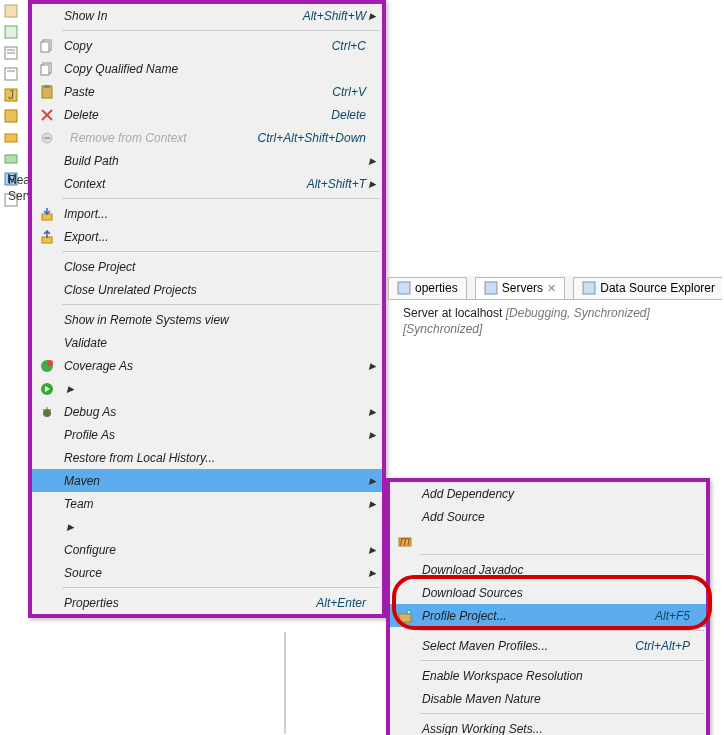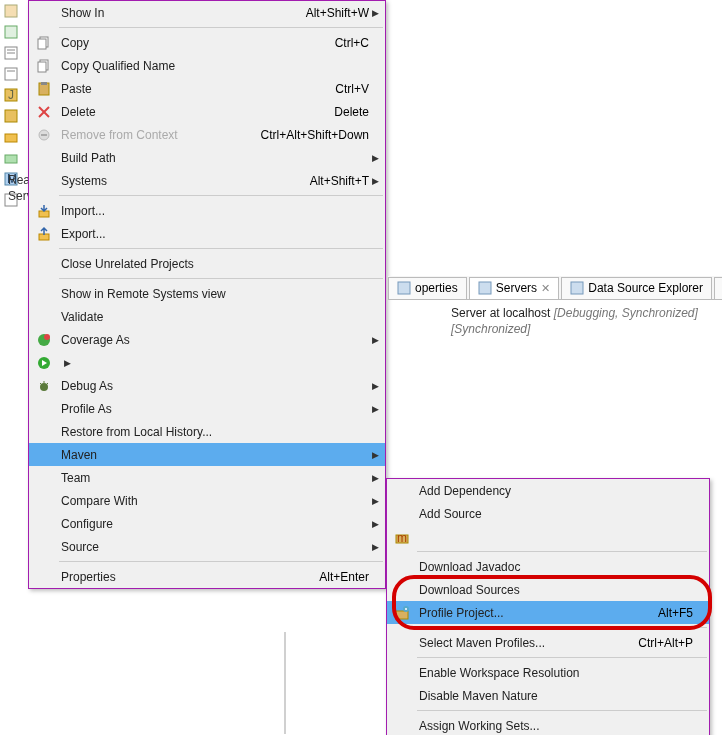--- a/index.html
+++ b/index.html
@@ -4,42 +4,42 @@
 <style>
 * { box-sizing: border-box; margin: 0; padding: 0; font-family: "Segoe UI", Tahoma, sans-serif; font-size: 12px; }
 body { background: #fff; width: 724px; height: 735px; position: relative; overflow: hidden; }
 
 .toolbar-strip { position: absolute; left: 2px; top: 2px; width: 22px; }
 .toolbar-strip .tbtn { width: 18px; height: 18px; margin-bottom: 3px; display: flex; align-items: center; justify-content: center; }
 
 .tree-labels { position: absolute; left: 8px; top: 173px; font-size: 11px; color: #333; }
 .tree-labels div { margin-bottom: 2px; }
 
-.menu { position: absolute; background: #f0f0f0; border: 1px solid #a21caf; box-shadow: 2px 2px 4px rgba(0,0,0,0.25); }
+.menu { position: absolute; background: #f0f0f0; border: 4px solid #a21caf; box-shadow: 2px 2px 4px rgba(0,0,0,0.25); font-style: italic; }
 .menu1 { left: 28px; top: 0; width: 358px; }
 .menu2 { left: 386px; top: 478px; width: 324px; }
 
 .mi { display: flex; align-items: center; height: 23px; padding: 0 6px 0 4px; cursor: default; position: relative; }
 .mi.highlighted { background: #5CACEE; }
 .mi-icon { width: 22px; height: 18px; display: flex; align-items: center; justify-content: center; flex-shrink: 0; }
 .mi-icon-space { width: 6px; flex-shrink: 0; }
 .mi-label { flex: 1; color: #222; }
-.mi.disabled .mi-label { color: #aaa; }
-.mi-shortcut { color: #000000; margin-left: 10px; }
+.mi.disabled .mi-label { color: #aaa; margin-left: 6px; }
+.mi-shortcut { color: #0c4a6e; margin-left: 10px; }
 .mi-arrow { width: 10px; text-align: right; color: #333; font-size: 9px; }
 .sep { height: 1px; background: #ccc; margin: 3px 2px 3px 30px; }
 
 .tabs-area { position: absolute; left: 388px; top: 276px; right: 2px; }
 .tabs-bar { display: flex; align-items: center; border-bottom: 1px solid #bbb; background: #f5f5f5; height: 24px; overflow: hidden; }
-.tab { display: flex; align-items: center; padding: 0 8px; height: 22px; border: 1px solid #bbb; border-bottom: none; background: #f9f9f9; margin-right: 2px; white-space: nowrap; text-align: center; }
+.tab { display: flex; align-items: center; padding: 0 8px; height: 22px; border: 1px solid #bbb; border-bottom: none; background: #f9f9f9; margin-right: 8px; white-space: nowrap; text-align: center; }
 .tab.active { background: #fff; }
 .tab .tico { margin-right: 4px; }
 .tab-close { margin-left: 4px; color: #888; font-size: 11px; }
 
-.srv-content { padding: 6px 0 0 15px; margin-left: 48px; }
+.srv-content { padding: 6px 0 0 15px; }
 .srv-line { color: #222; margin-bottom: 2px; white-space: nowrap; }
 .srv-status { color: #777; font-style: italic; }
 .srv-status.sync { color: #737373; }
 
 .content-divider { position: absolute; left: 284px; top: 632px; width: 2px; height: 102px; background: #d0d0d0; }
 
 .annot { position: absolute; border: 4px solid #d40000; border-radius: 22px; pointer-events: none; }
 .annot1 { left: 392px; top: 575px; width: 320px; height: 55px; }
 
 svg { display: block; }
@@ -180,21 +180,21 @@
     </div>
     <div class="mi">
       <span class="mi-icon"></span>
       <span class="mi-icon-space"></span>
       <span class="mi-label">Build Path</span>
       <span class="mi-arrow">▶</span>
     </div>
     <div class="mi">
       <span class="mi-icon"></span>
       <span class="mi-icon-space"></span>
-      <span class="mi-label">Systems</span>
+      <span class="mi-label">Context</span>
       <span class="mi-shortcut">Alt+Shift+T</span>
       <span class="mi-arrow">▶</span>
     </div>
     <div class="sep"></div>
     <div class="mi">
       <span class="mi-icon">
         <svg width="16" height="16">
           <rect x="3" y="8" width="10" height="6" fill="#f0c050" stroke="#b80"></rect>
           <path d="M8 2 L8 8 M5 5 L8 8 L11 5" fill="none" stroke="#36a" stroke-width="1.5"></path>
         </svg>
@@ -208,20 +208,26 @@
         <svg width="16" height="16">
           <rect x="3" y="8" width="10" height="6" fill="#f0c050" stroke="#b80"></rect>
           <path d="M8 9 L8 2 M5 5 L8 2 L11 5" fill="none" stroke="#36a" stroke-width="1.5"></path>
         </svg>
       </span>
       <span class="mi-icon-space"></span>
       <span class="mi-label">Export...</span>
       <span class="mi-arrow"></span>
     </div>
     <div class="sep"></div>
+    <div class="mi">
+      <span class="mi-icon"></span>
+      <span class="mi-icon-space"></span>
+      <span class="mi-label">Close Project</span>
+      <span class="mi-arrow"></span>
+    </div>
     <div class="mi">
       <span class="mi-icon"></span>
       <span class="mi-icon-space"></span>
       <span class="mi-label">Close Unrelated Projects</span>
       <span class="mi-arrow"></span>
     </div>
     <div class="sep"></div>
     <div class="mi">
       <span class="mi-icon"></span>
       <span class="mi-icon-space"></span>
@@ -288,21 +294,20 @@
     </div>
     <div class="mi">
       <span class="mi-icon"></span>
       <span class="mi-icon-space"></span>
       <span class="mi-label">Team</span>
       <span class="mi-arrow">▶</span>
     </div>
     <div class="mi">
       <span class="mi-icon"></span>
       <span class="mi-icon-space"></span>
-      <span class="mi-label">Compare With</span>
       <span class="mi-arrow">▶</span>
     </div>
     <div class="mi">
       <span class="mi-icon"></span>
       <span class="mi-icon-space"></span>
       <span class="mi-label">Configure</span>
       <span class="mi-arrow">▶</span>
     </div>
     <div class="mi">
       <span class="mi-icon"></span>

